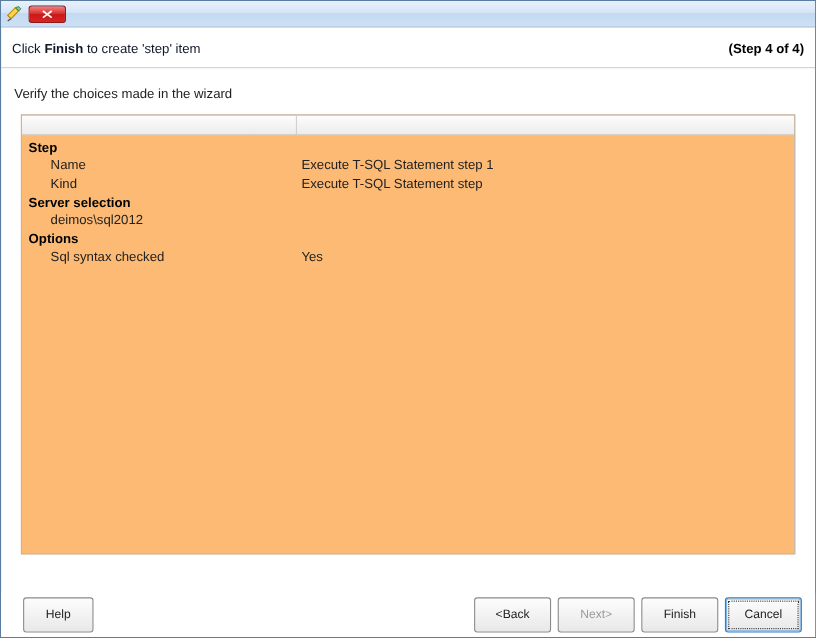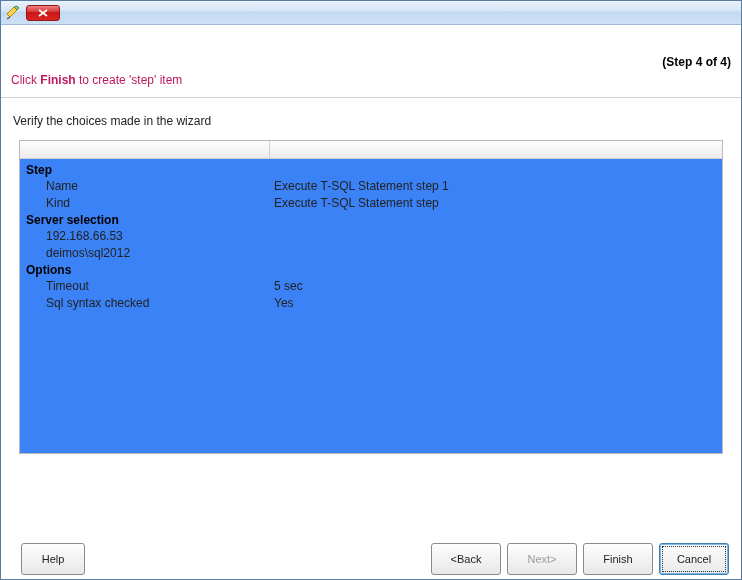--- a/index.html
+++ b/index.html
@@ -43,33 +43,33 @@
     cursor: pointer;
   }
   .header {
     padding: 12px 10px 10px 10px;
     display: flex;
     justify-content: space-between;
     align-items: center;
     border-bottom: 1px solid #d0d0d0;
     font-size: 12px;
   }
-  .header .instruction { color: #be185d; margin-top: 36px; }
+  .header .instruction { color: #0f172a; }
   .header .instruction b { font-weight: bold; }
   .header .progress { font-weight: bold; }
   .subhead {
     padding: 16px 10px 4px 12px;
     color: #222;
     font-size: 12px;
   }
   .summary-box {
     margin: 8px 18px 10px 18px;
     border: 1px solid #b8b8b8;
-    background: #3b82f6;
-    height: 314px;
+    background: #fdba74;
+    height: 400px;
     overflow: auto;
   }
   .summary-header-row {
     height: 18px;
     background: linear-gradient(to bottom,#fdfdfd,#ececec);
     border-bottom: 1px solid #d0d0d0;
     display: flex;
   }
   .summary-header-row .col {
     border-right: 1px solid #d0d0d0;
@@ -175,32 +175,27 @@
     <div class="row">
       <div class="label">Name</div>
       <div class="value">Execute T-SQL Statement step 1</div>
     </div>
     <div class="row">
       <div class="label">Kind</div>
       <div class="value">Execute T-SQL Statement step</div>
     </div>
     <div class="section-title">Server selection</div>
     <div class="row">
-      <div class="label">192.168.66.53</div>
       <div class="value"></div>
     </div>
     <div class="row">
       <div class="label">deimos\sql2012</div>
       <div class="value"></div>
     </div>
     <div class="section-title">Options</div>
-    <div class="row">
-      <div class="label">Timeout</div>
-      <div class="value">5 sec</div>
-    </div>
     <div class="row">
       <div class="label">Sql syntax checked</div>
       <div class="value">Yes</div>
     </div>
   </div>
 </div>
 
 <div class="footer">
   <button class="btn help">Help</button>
   <div class="spacer"></div>

